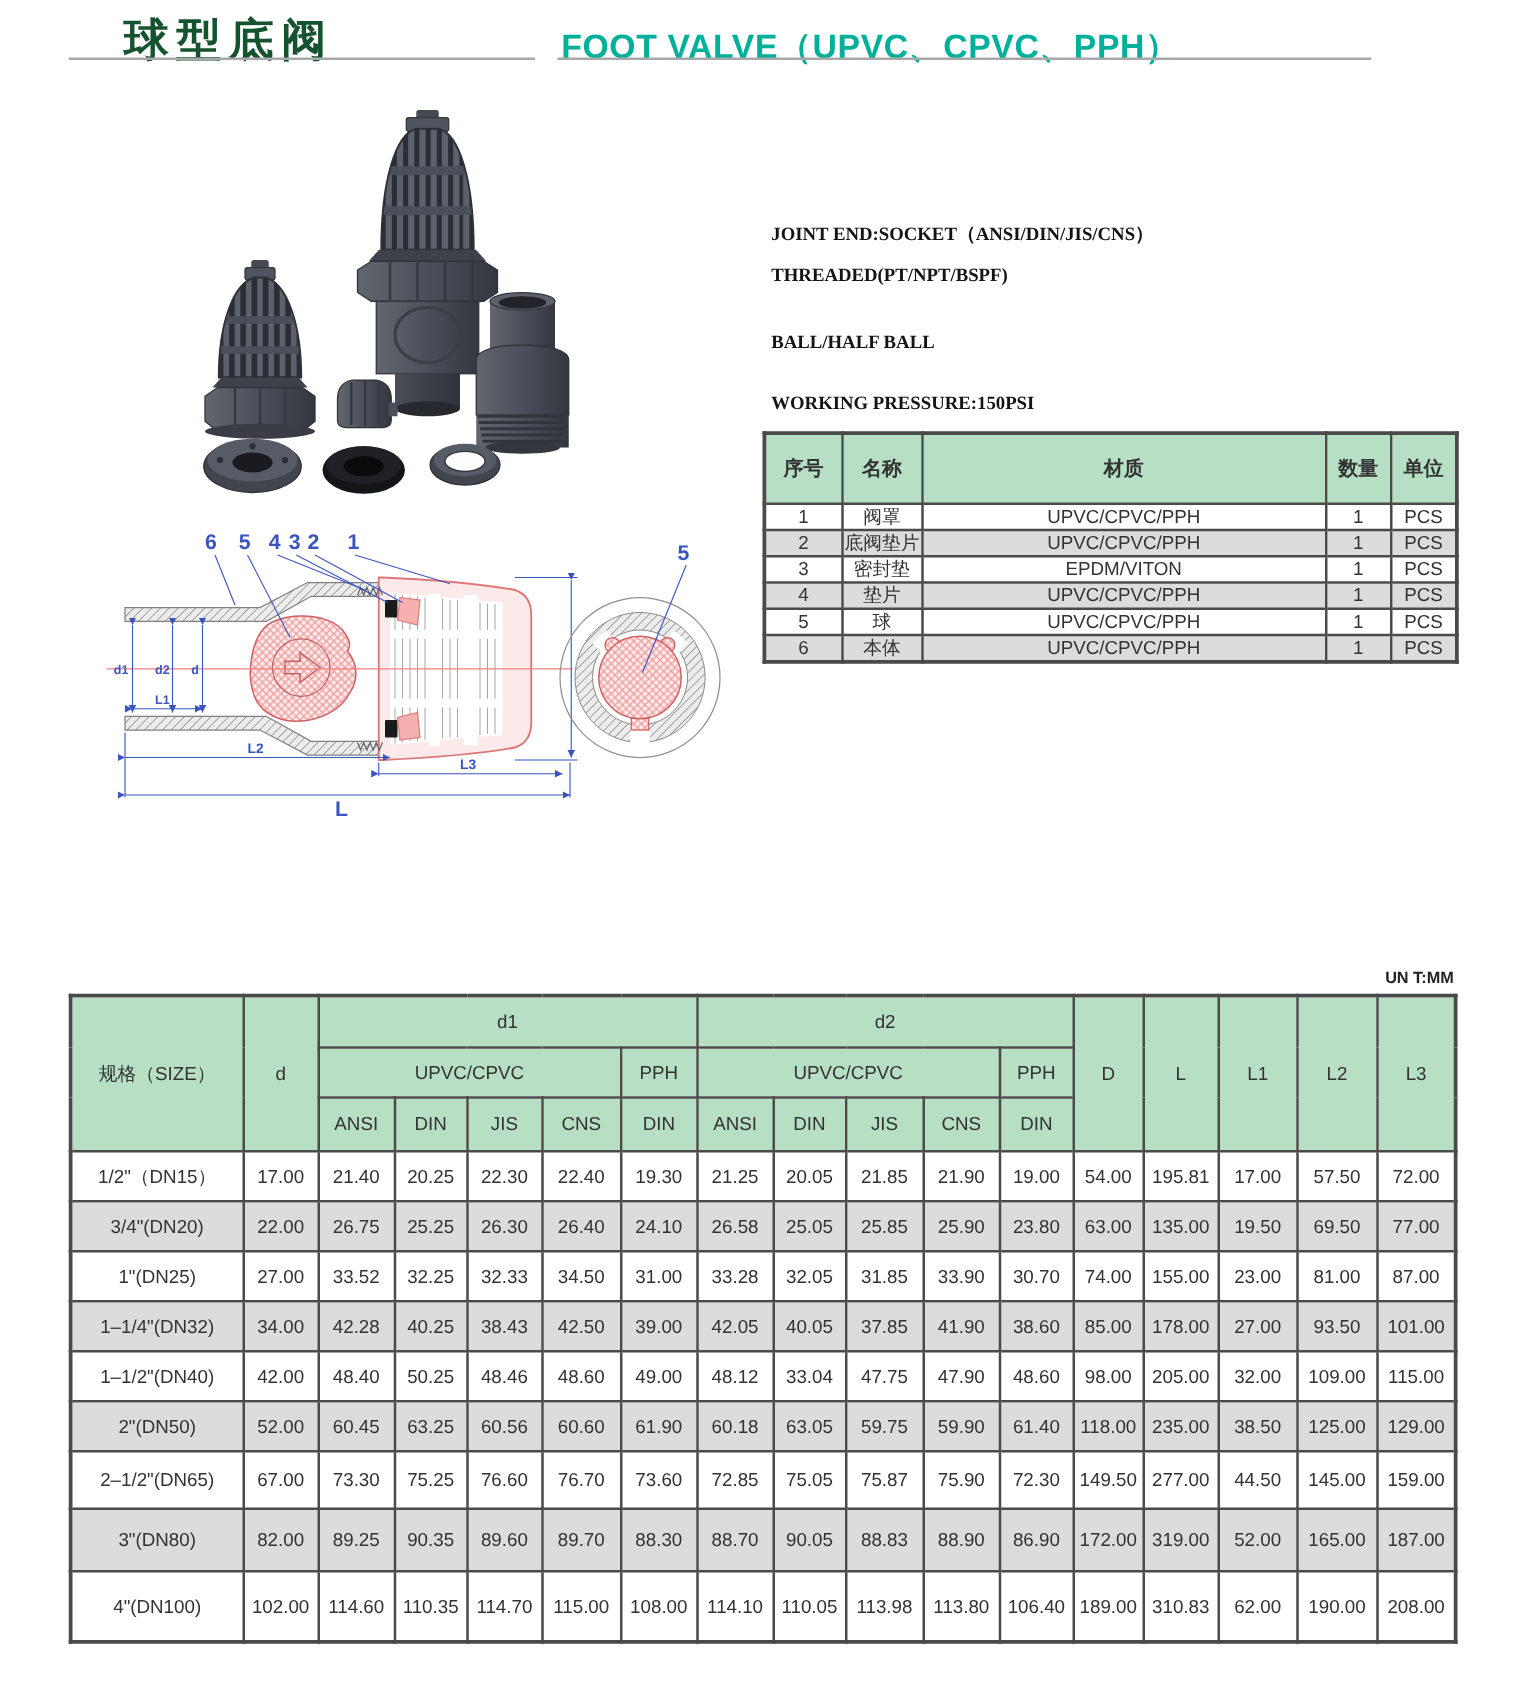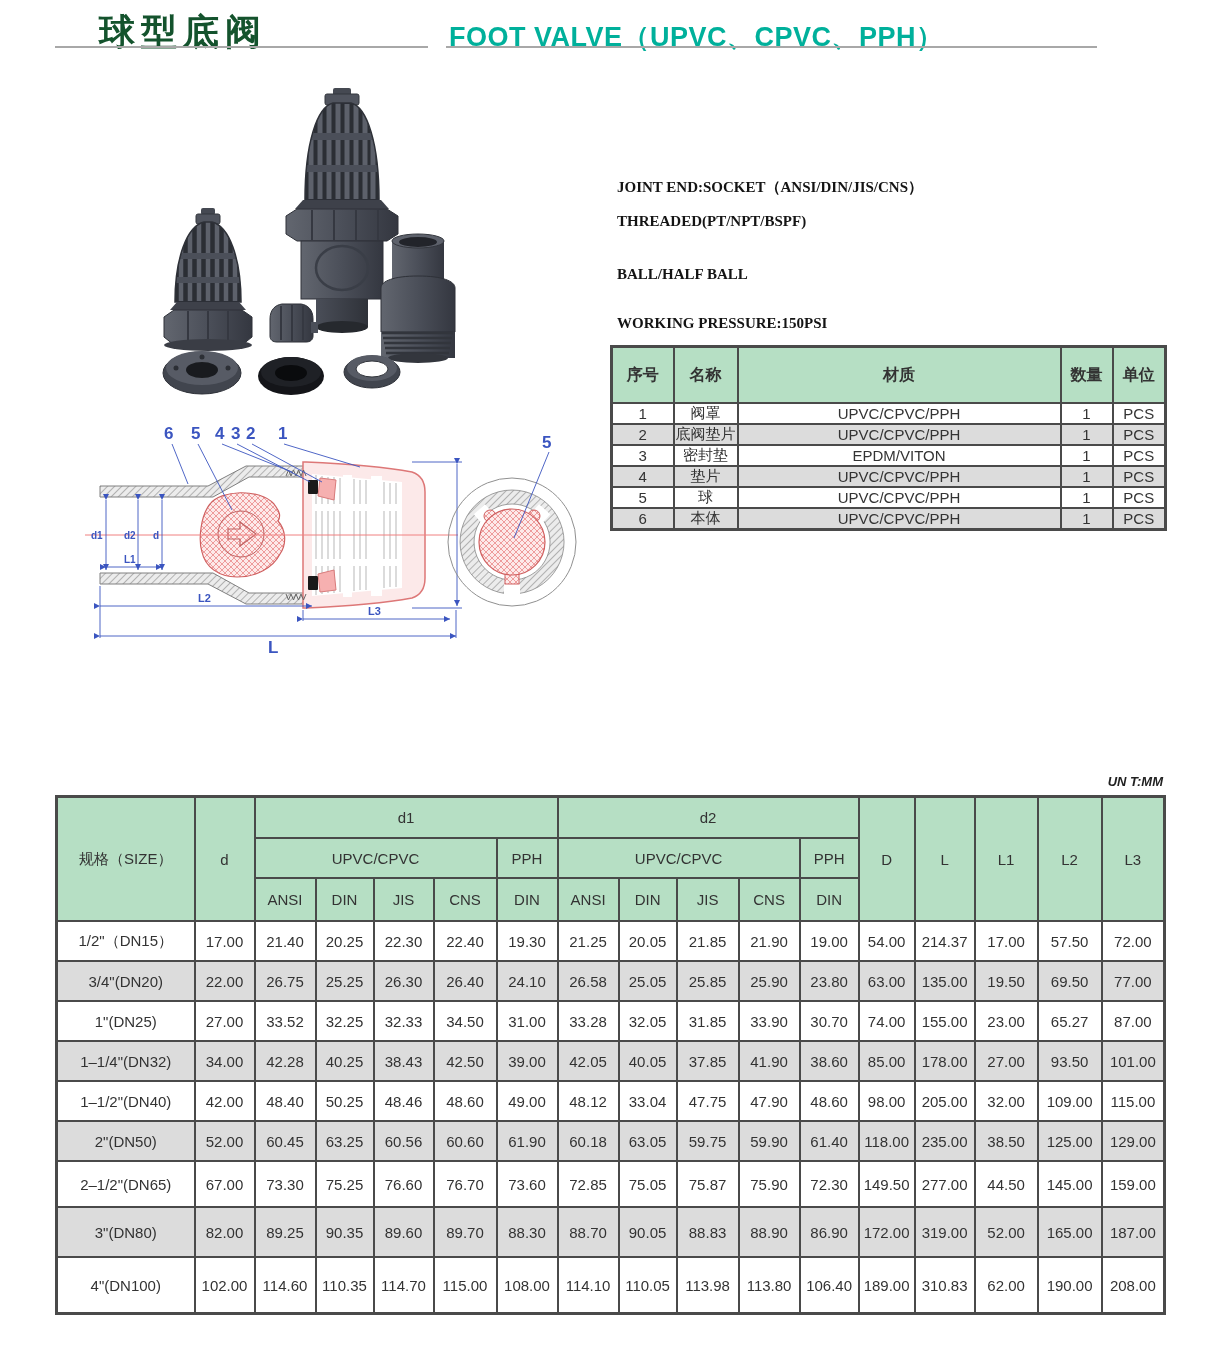--- a/index.html
+++ b/index.html
@@ -27,21 +27,21 @@
   .parts-table { position:absolute; left:610px; top:345px; width:554px;
                  border-collapse:collapse; table-layout:fixed; border:3px solid #4a4a4a; }
   .parts-table th, .parts-table td { border:2px solid #4a4a4a; text-align:center;
                  color:#333; overflow:hidden; white-space:nowrap; }
   .parts-table th { background:#b6dfc4; height:52px; font-size:16px; font-weight:bold; }
   .parts-table td { height:19px; font-size:15px; padding:0; }
   .parts-table tbody tr:nth-child(even) { background:#dcdcdc; }
 
   
   .unit-note { position:absolute; top:774px; left:1043px; width:120px; text-align:right;
-               font-size:13px; font-weight:bold; color:#222;font-style:italic; }
+               font-size:13px; font-weight:bold; color:#222; }
 
   
   .dim-table { position:absolute; left:55px; top:795px; width:1108px;
                border-collapse:collapse; table-layout:fixed; border:3px solid #4a4a4a; }
   .dim-table th, .dim-table td { border:2px solid #4a4a4a; text-align:center; color:#333;
                font-weight:normal; overflow:hidden; white-space:nowrap; }
   .dim-table thead th { background:#b6dfc4; font-size:15px; }
   .dim-table thead tr:nth-child(1) th { height:37px; }
   .dim-table thead tr:nth-child(2) th { height:36px; }
   .dim-table thead tr:nth-child(3) th { height:39px; }
@@ -431,21 +431,21 @@
           <td>20.25</td>
           <td>22.30</td>
           <td>22.40</td>
           <td>19.30</td>
           <td>21.25</td>
           <td>20.05</td>
           <td>21.85</td>
           <td>21.90</td>
           <td>19.00</td>
           <td>54.00</td>
-          <td>214.37</td>
+          <td>195.81</td>
           <td>17.00</td>
           <td>57.50</td>
           <td>72.00</td>
         </tr>
         <tr>
           <td>3/4"(DN20)</td>
           <td>22.00</td>
           <td>26.75</td>
           <td>25.25</td>
           <td>26.30</td>
@@ -471,21 +471,21 @@
           <td>34.50</td>
           <td>31.00</td>
           <td>33.28</td>
           <td>32.05</td>
           <td>31.85</td>
           <td>33.90</td>
           <td>30.70</td>
           <td>74.00</td>
           <td>155.00</td>
           <td>23.00</td>
-          <td>65.27</td>
+          <td>81.00</td>
           <td>87.00</td>
         </tr>
         <tr>
           <td>1–1/4"(DN32)</td>
           <td>34.00</td>
           <td>42.28</td>
           <td>40.25</td>
           <td>38.43</td>
           <td>42.50</td>
           <td>39.00</td>

